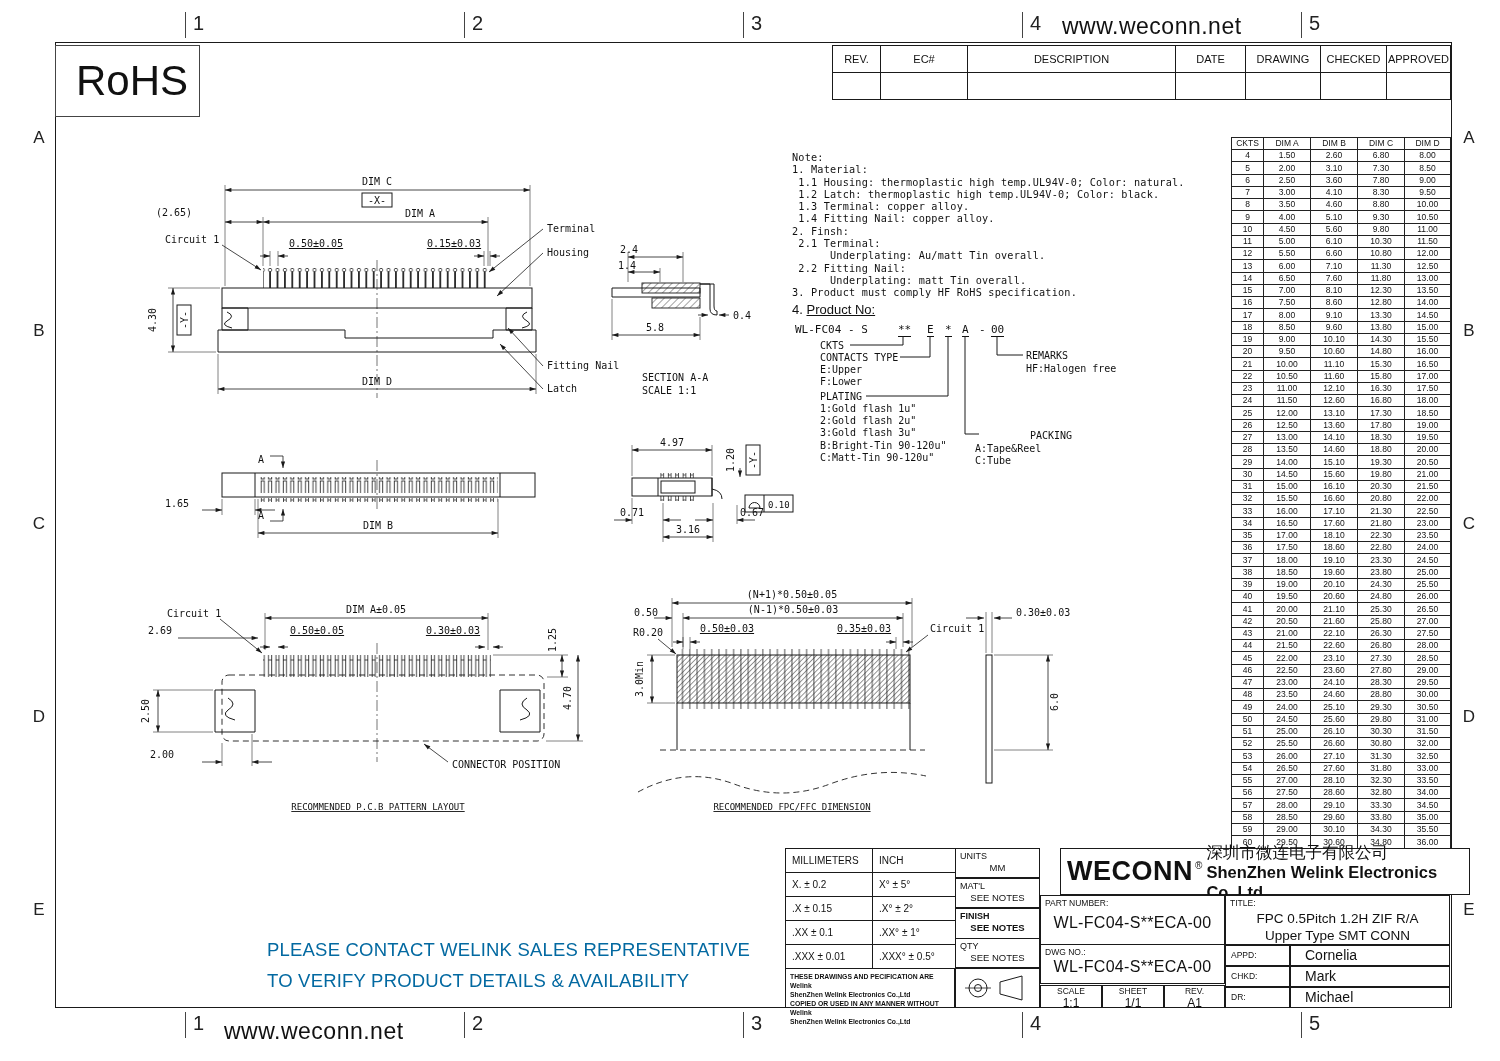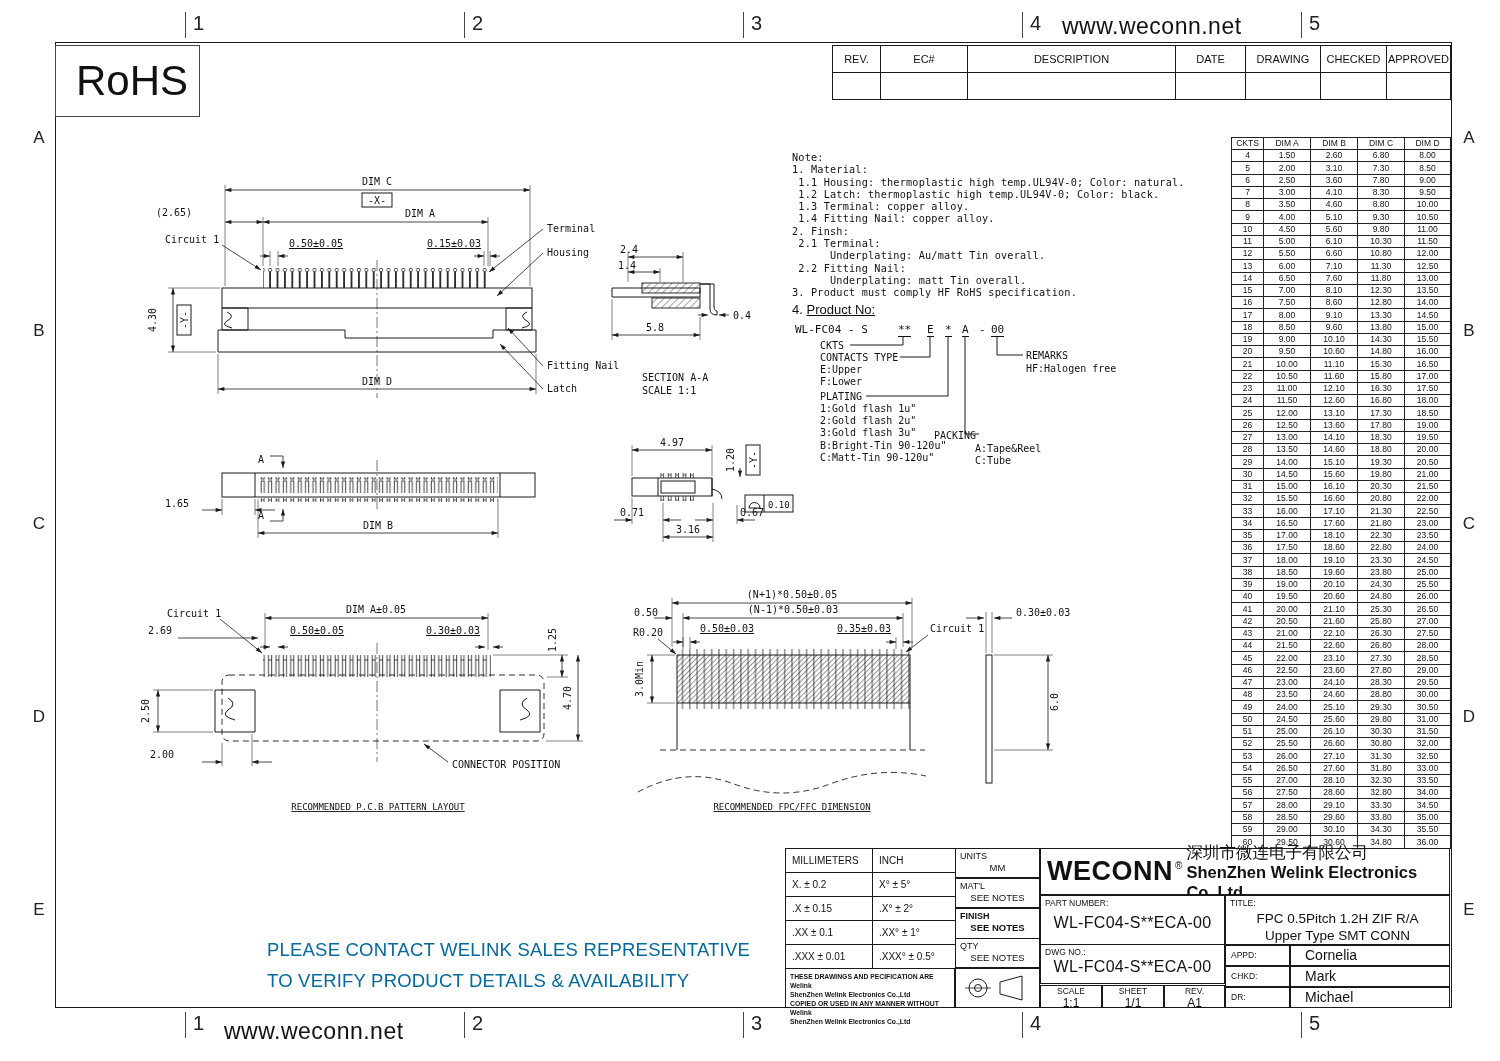--- a/index.html
+++ b/index.html
@@ -40,21 +40,21 @@
   
   #footnote{left:267px;top:934px;font-size:18.5px;line-height:31px;letter-spacing:0.2px;color:#0369a1;}
   
   .bcell{position:absolute;box-sizing:border-box;border:1px solid #1a1a1a;background:#fff;}
   .lbl-sm{font-size:8.5px;padding:2px 0 0 4px;}
   #toltbl table{border-collapse:collapse;table-layout:fixed;width:170px;}
   #toltbl td,#toltbl th{border:1px solid #1a1a1a;font-size:10px;font-weight:normal;text-align:left;padding:2px 0 2px 6px;height:19px;white-space:nowrap;overflow:hidden;}
   #legal{font-size:6.8px;font-weight:bold;line-height:9px;padding:3px 2px 0 4px;}
   .ucell .t1{font-size:9px;padding:2px 0 0 4px;}
   .ucell .t2{font-size:9.5px;text-align:center;margin-top:1px;}
-  #brandrow{display:flex;align-items:center;padding:4px 6px;box-sizing:border-box;}
+  #brandrow{display:flex;align-items:center;padding:4px 6px;box-sizing:border-box;margin-left:20px;}
   #brand{font-size:27px;font-weight:bold;letter-spacing:0.5px;}
   #reg{font-size:10px;vertical-align:top;margin:0 4px 12px 2px;}
   #cn{font-size:16.5px;line-height:20px;}
   #en{font-size:16.5px;font-weight:bold;line-height:20px;}
   .pnval{font-size:16px;text-align:center;margin-top:6px;letter-spacing:0.3px;}
   .titleval{font-size:13.5px;text-align:center;line-height:17px;margin-top:2px;}
   .srv{font-size:12px;text-align:center;}
   .siglbl{font-size:8.5px;padding:4px 0 0 5px;}
   .sigval{font-size:14px;padding:1px 0 0 14px;}
   svg text{font-family:"DejaVu Sans Mono",monospace;font-size:10px;fill:#111;}
@@ -603,21 +603,21 @@
   <span class="pn-seg u" style="left:945px;">*</span>
   <span class="pn-seg u" style="left:962px;">A</span>
   <span class="pn-seg" style="left:979px;">-</span>
   <span class="pn-seg u" style="left:991px;">00</span>
 
   <span class="pn-label" style="left:820px;top:340px;">CKTS</span>
   <span class="pn-label" style="left:820px;top:352px;">CONTACTS TYPE</span>
   <div class="pn-list" style="left:820px;top:364px;"><div class="pn-line">E:Upper</div><div class="pn-line">F:Lower</div></div>
   <span class="pn-label" style="left:820px;top:391px;">PLATING</span>
   <div class="pn-list" style="left:820px;top:403px;"><div class="pn-line">1:Gold flash 1u"</div><div class="pn-line">2:Gold flash 2u"</div><div class="pn-line">3:Gold flash 3u"</div><div class="pn-line">B:Bright-Tin 90-120u"</div><div class="pn-line">C:Matt-Tin 90-120u"</div></div>
-  <span class="pn-label" style="left:934px;top:430px;text-align:center;">PACKING</span>
+  <span class="pn-label" style="left:1030px;top:430px;text-align:center;">PACKING</span>
   <div class="pn-list" style="left:975px;top:443px;"><div class="pn-line">A:Tape&amp;Reel</div><div class="pn-line">C:Tube</div></div>
   <span class="pn-label" style="left:1026px;top:350px;">REMARKS</span>
   <div class="pn-list" style="left:1026px;top:363px;"><div class="pn-line">HF:Halogen free</div></div>
 
   <div class="abs" id="footnote">
     <div>PLEASE CONTACT WELINK SALES REPRESENTATIVE</div>
     <div>TO VERIFY PRODUCT DETAILS &amp; AVAILABILITY</div>
   </div>
 
   <div class="abs bcell" id="toltbl" style="left:785px;top:848px;width:170px;height:120px;border:none;">

